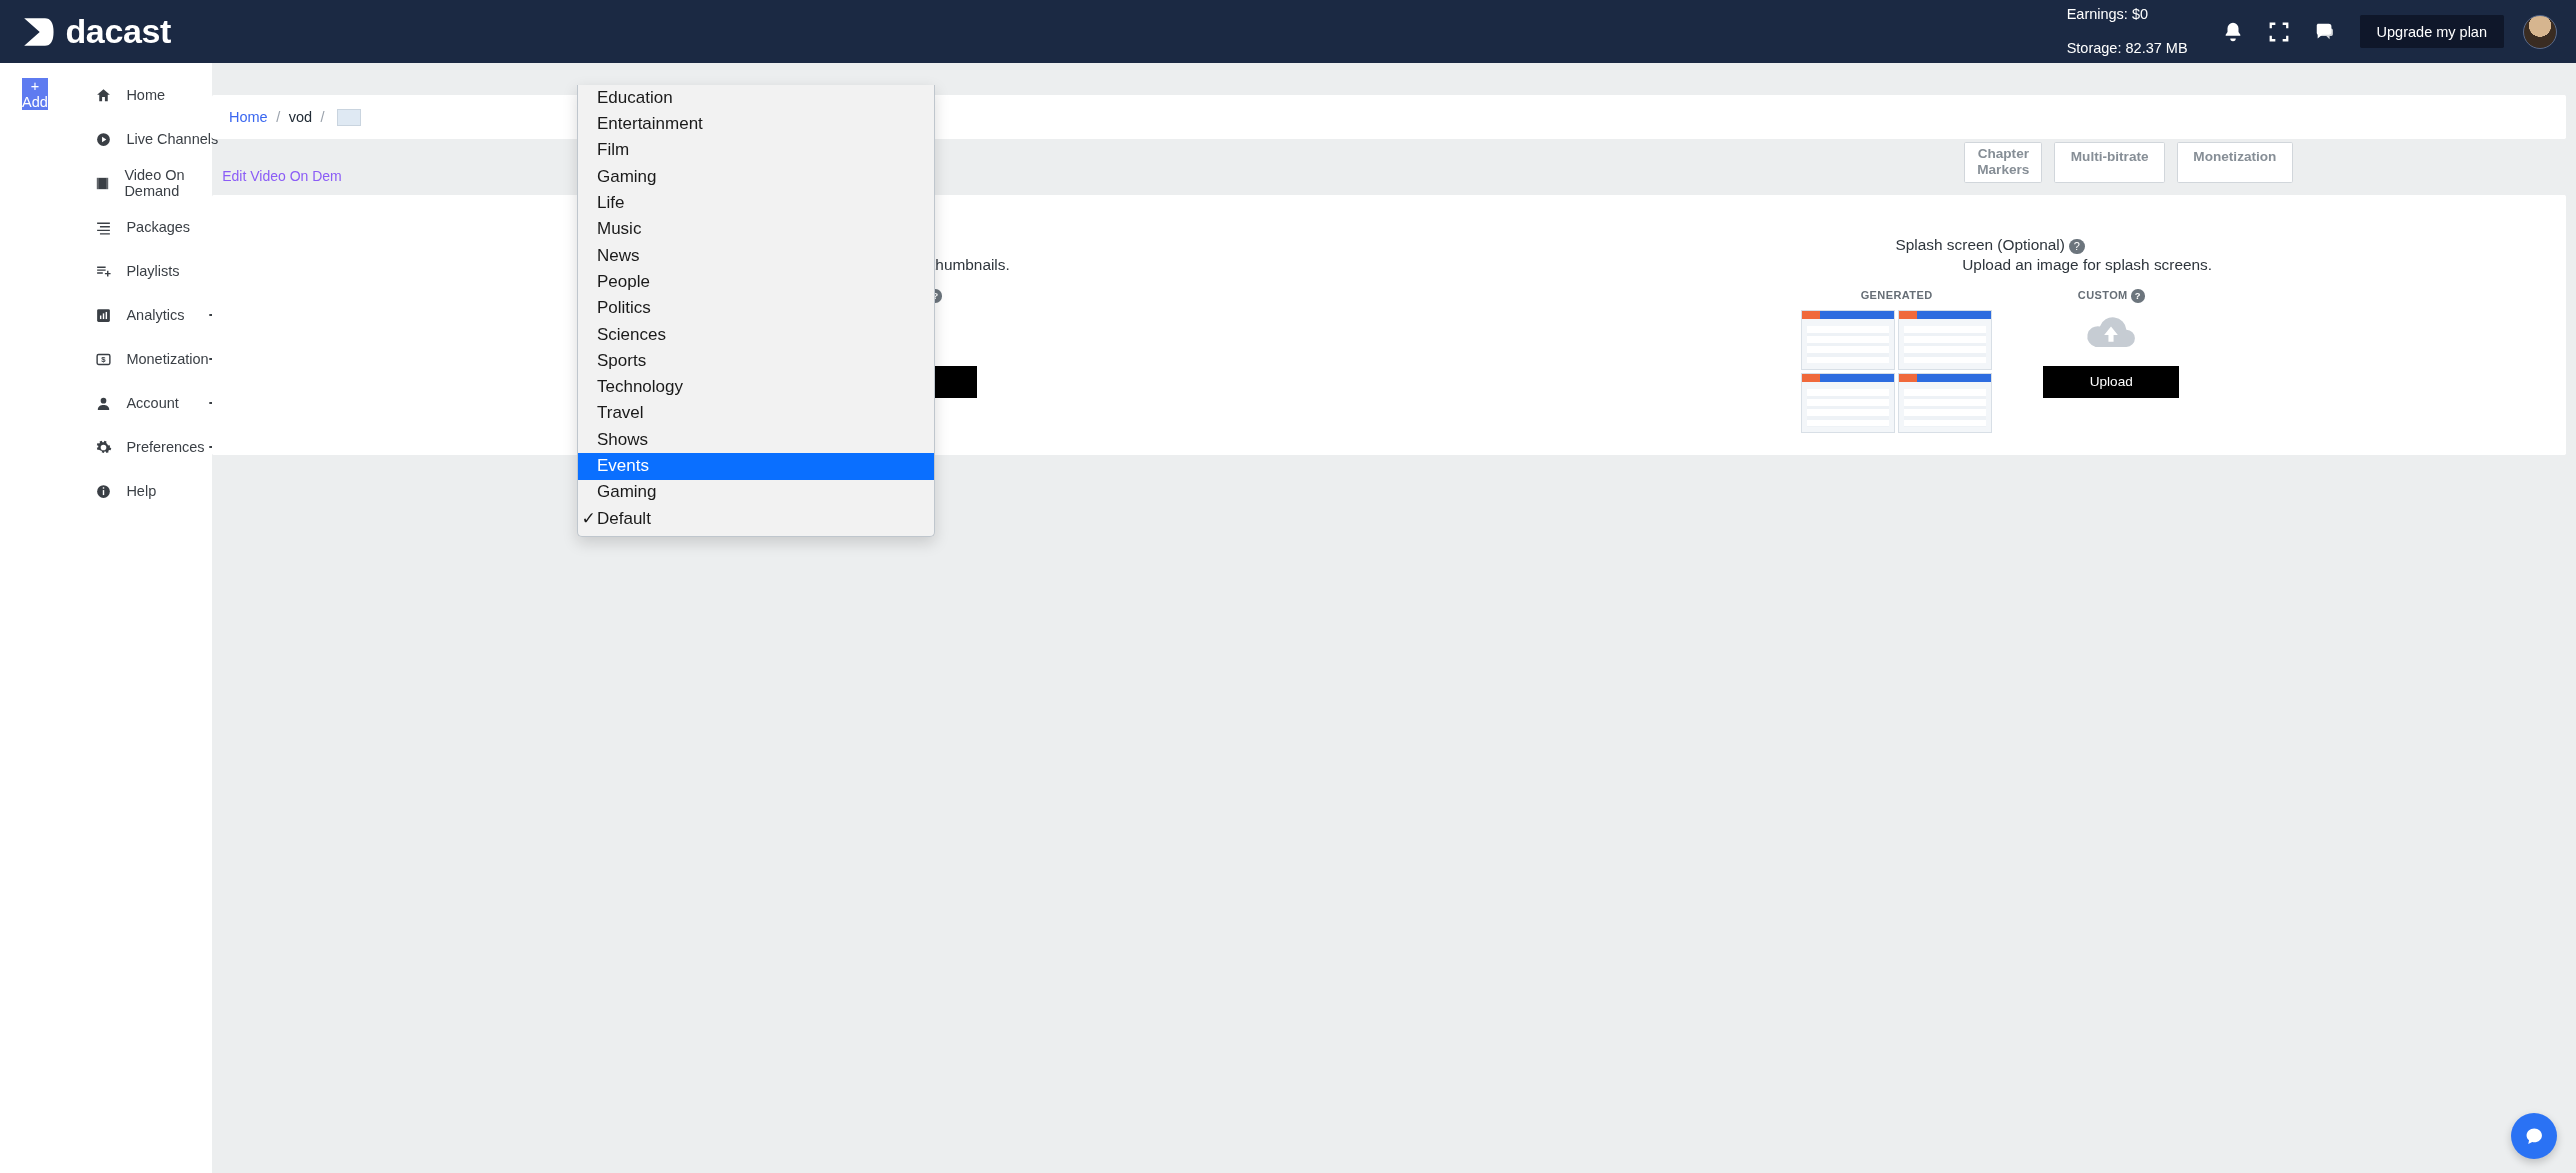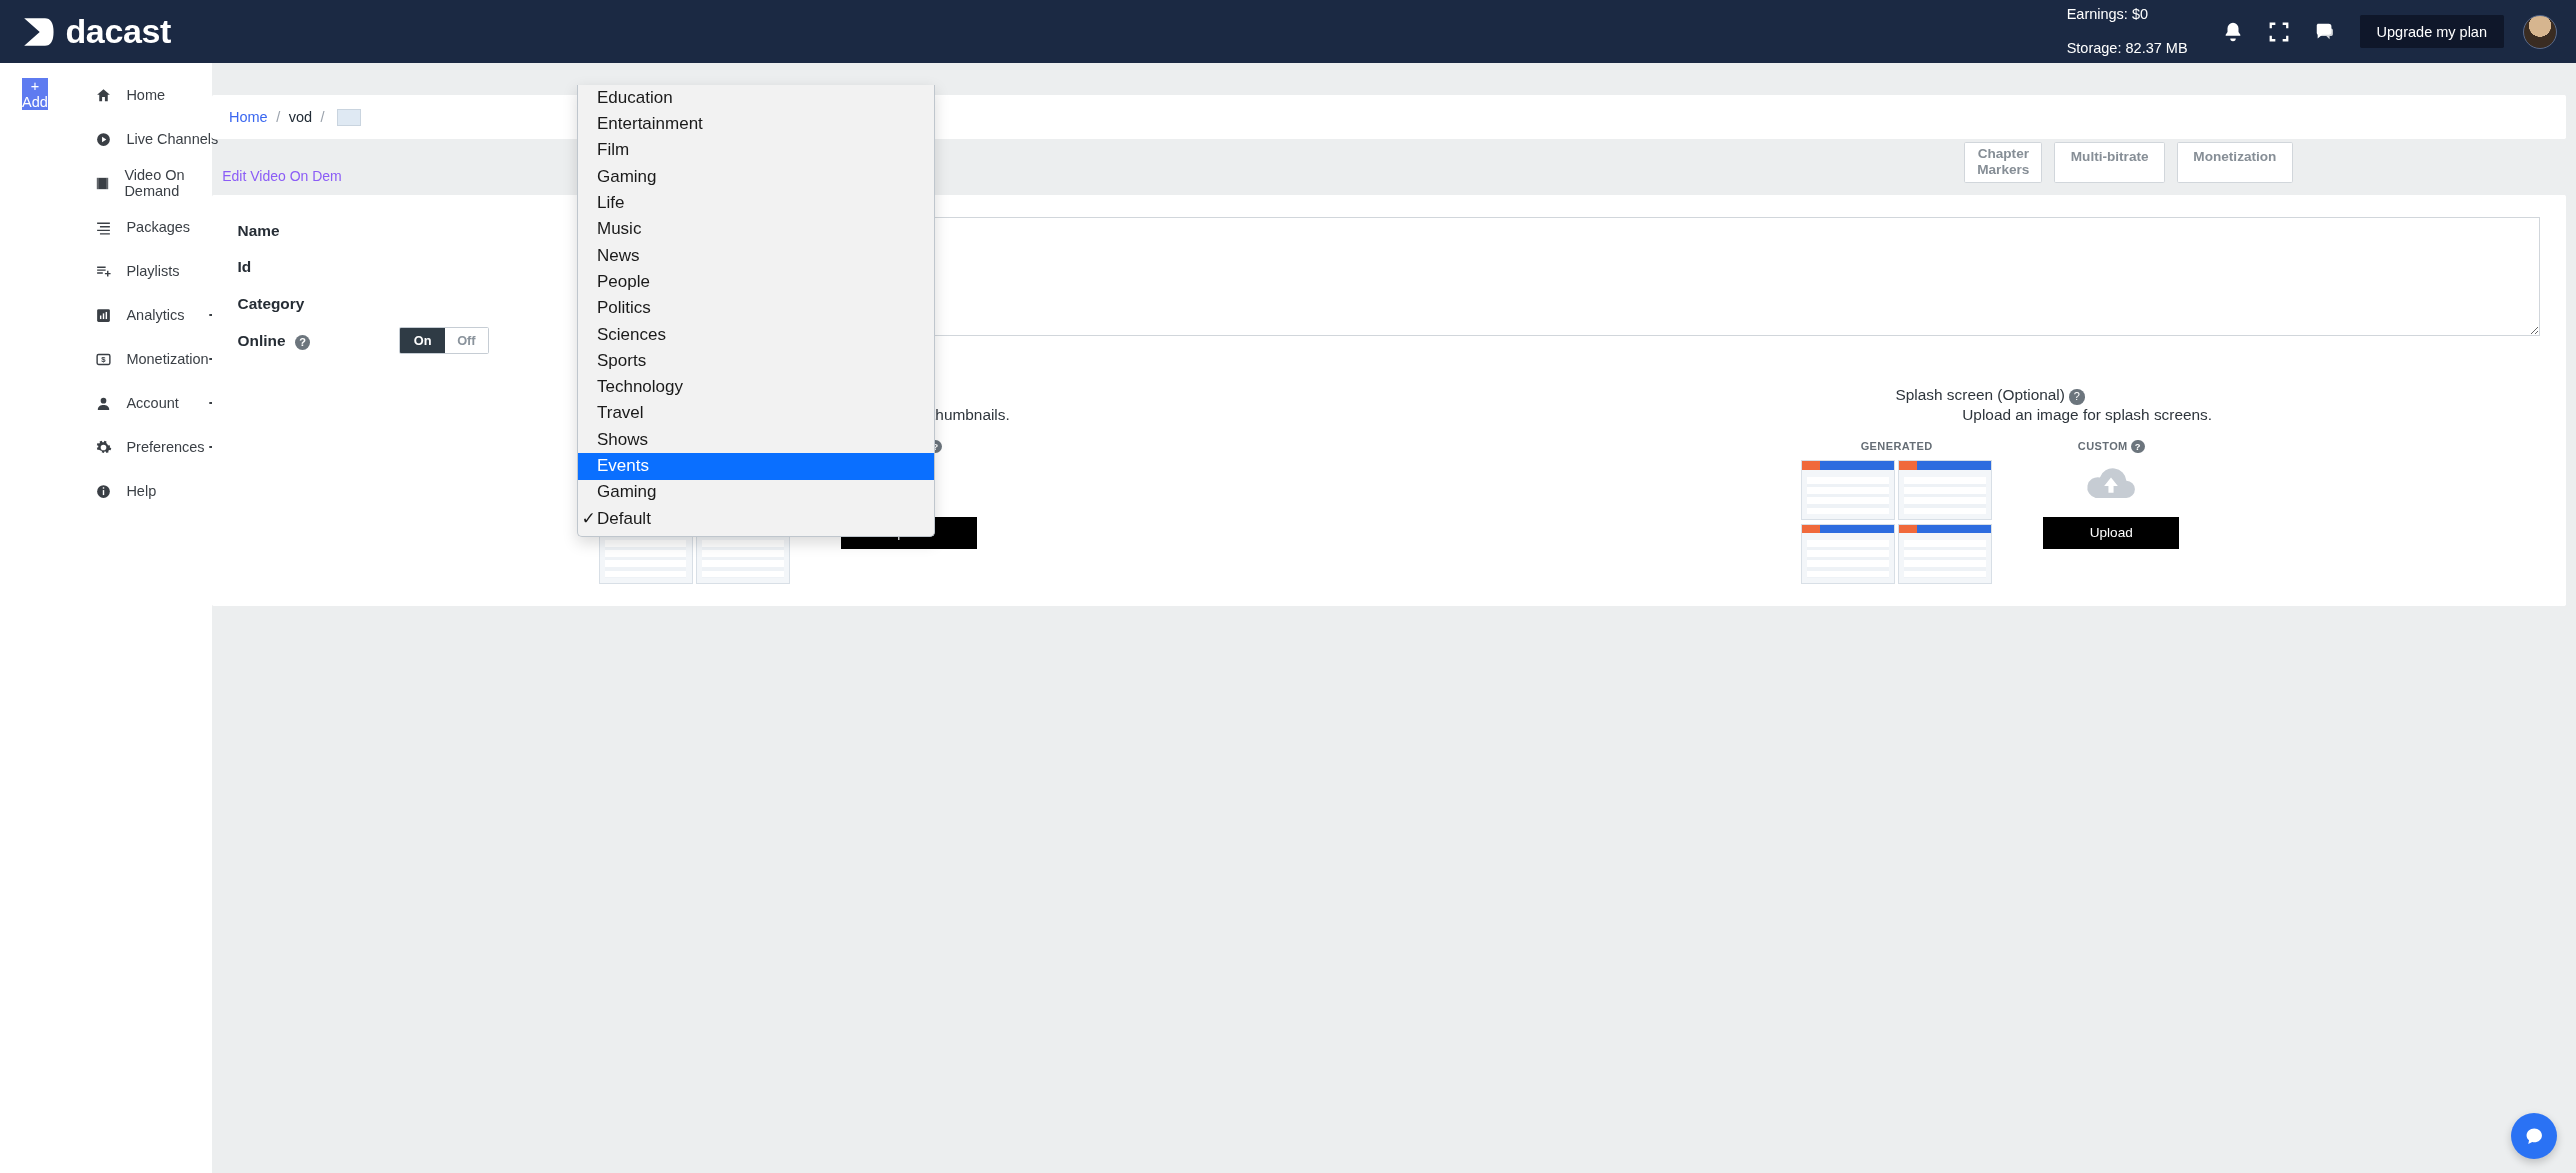--- a/index.html
+++ b/index.html
@@ -258,43 +258,20 @@
         <div class="tab">
             <span>Multi-bitrate</span>
           </div>
         <div class="tab">
             <span>Monetization</span>
           </div>
       </div>
     </div>
 
     <div class="panel">
-      <div class="form-grid">
-        <div class="label">Name</div>
-        <div></div>
-
-        <div class="desc-col">
-          <div class="dlabel">Description</div>
-          <textarea style=""></textarea>
-        </div>
-
-        <div class="label">Id</div>
-        <div></div>
-
-        <div class="label">Category</div>
-        <div></div>
-
-        <div class="label"><span>Online</span> <span class="help">?</span></div>
-        <div>
-          <div class="toggle">
-            <div class="on">On</div>
-            <div class="off">Off</div>
-          </div>
-        </div>
-      </div>
 
       <div class="uploads">
         <div class="upload-block">
           <div class="ub-title"><span>Thumbnail (Optional)</span> <span class="help" style="display:inline-block;width:15.4px;height:15.4px;border-radius:50%;background:#6c757d;color:#fff;font-size:11px;line-height:15.4px;text-align:center;">?</span></div>
           <div class="ub-sub">Upload an Image for thumbnails.</div>
           <div class="ub-row">
             <div>
               <div class="ub-colhead">GENERATED</div>
               <div class="thumbs">
                 <div class="t"></div>

